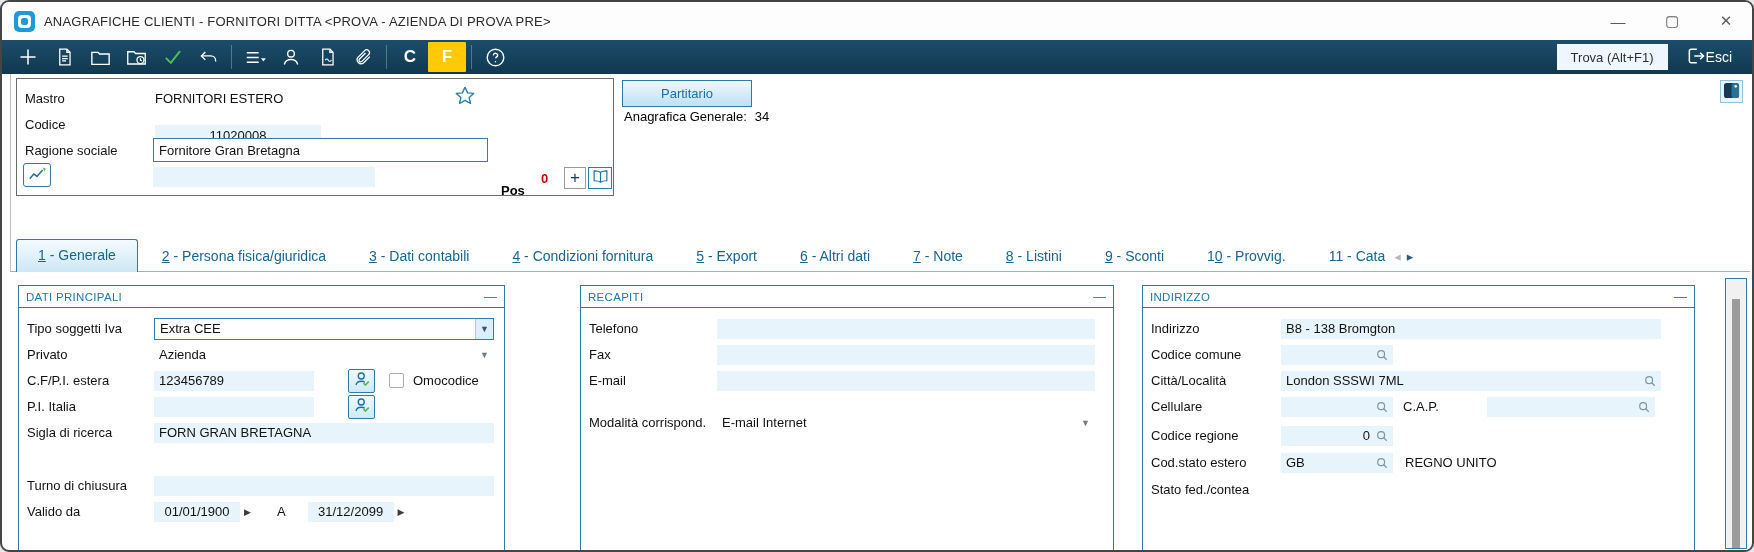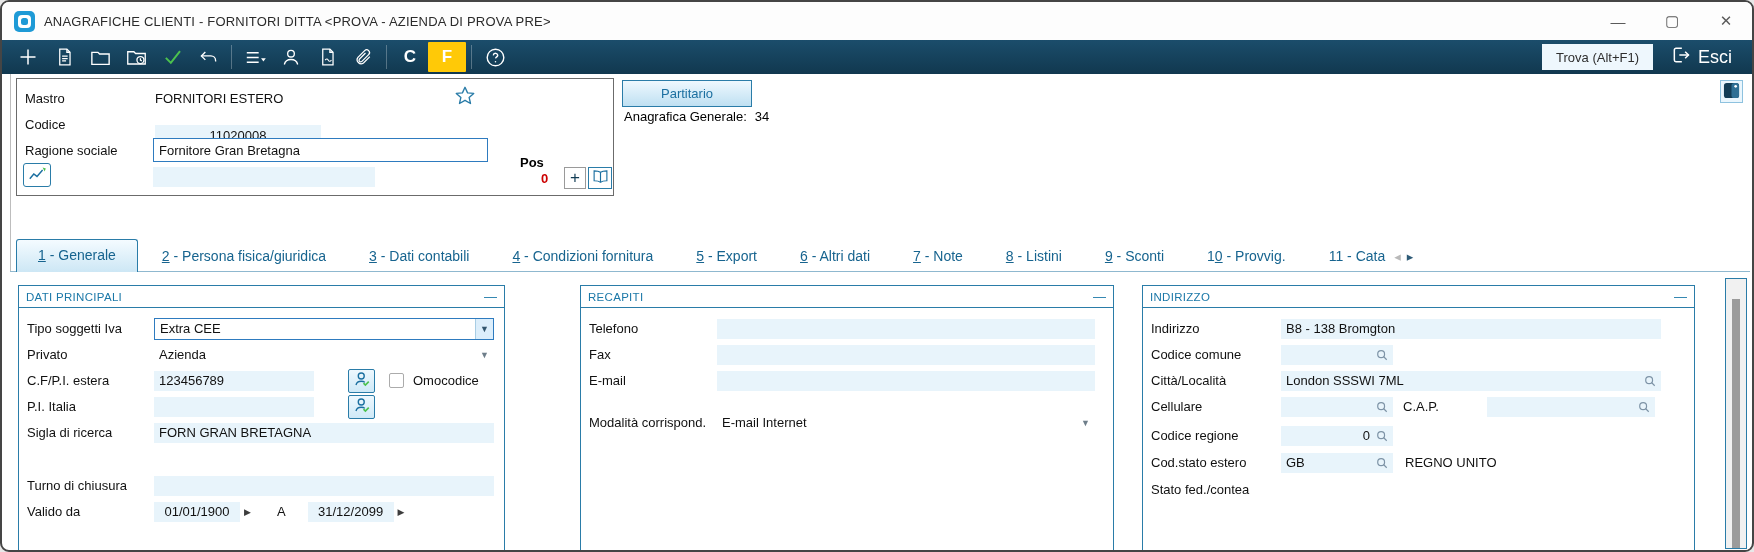--- a/index.html
+++ b/index.html
@@ -19,34 +19,34 @@
   .toolbar{position:absolute;left:0;top:38px;right:0;height:34px;
     background:linear-gradient(180deg,#1b4d6b 0%,#11384f 100%);
     display:flex;align-items:center;padding:0 8px;box-sizing:border-box;}
   .tbtn{width:36px;height:30px;display:flex;align-items:center;justify-content:center;flex:0 0 auto;}
   .tbtn svg{display:block;}
   .tsep{width:1px;height:24px;background:rgba(255,255,255,.28);margin:0 5px;flex:0 0 auto;}
   .tletter{color:#fff;font-weight:bold;font-size:17px;}
   .tbtn.f-active{background:#ffc907;border-radius:1px;width:38px;}
   .trova{margin-left:auto;background:#eef7fd;color:#2e2e2e;height:26px;display:flex;align-items:center;
     padding:0 14px;font-size:13px;}
-  .esci{display:flex;align-items:center;gap:7px;color:#fff;font-size:18px;margin:0 12px 0 18px;}
+  .esci{display:flex;align-items:center;color:#fff;font-size:14px;margin:0 12px 0 18px;}
   
   .form-edge{position:absolute;left:8px;top:72px;bottom:0;width:0;border-left:1px solid #bdbdbd;}
   .headerbox{position:absolute;left:14px;top:76px;width:598px;height:118px;border:1px solid #6b6b6b;background:#fff;box-sizing:border-box;}
   .hlbl{position:absolute;font-size:13px;color:#111;}
   .hval{position:absolute;font-size:13px;color:#111;}
   .hfield{position:absolute;background:#e8f4fb;display:flex;align-items:center;font-size:13px;box-sizing:border-box;}
   .codice-field{justify-content:center;}
   .rs-input{position:absolute;border:1px solid #2e7bbf;background:#fff;display:flex;align-items:center;
     padding:0 5px;font-size:13px;box-sizing:border-box;}
   .star{position:absolute;left:437px;top:6px;}
   .chartbtn{position:absolute;left:6px;top:84px;width:28px;height:24px;border:1px solid #2a7ca8;border-radius:3px;
     background:#fff;display:flex;align-items:center;justify-content:center;box-sizing:border-box;}
-  .pos-lbl{position:absolute;left:484px;top:76px;font-weight:bold;color:#000;margin-left:19px;}
+  .pos-lbl{position:absolute;left:484px;top:104px;font-weight:bold;color:#000;}
   .pos-val{position:absolute;left:524px;top:92px;font-weight:bold;color:#cc0000;}
   .plusbtn{position:absolute;left:547px;top:88px;width:22px;height:22px;border:1px solid #9a9a9a;background:#fff;
     display:flex;align-items:center;justify-content:center;font-size:17px;color:#123c55;box-sizing:border-box;}
   .bookbtn{position:absolute;left:571px;top:88px;width:24px;height:22px;border:1px solid #2a7ca8;background:#fff;
     display:flex;align-items:center;justify-content:center;box-sizing:border-box;}
   .partitario{position:absolute;left:620px;top:78px;width:130px;height:27px;border:1px solid #2a7ca8;
     background:linear-gradient(180deg,#eef8fe 0%,#bfe0f2 100%);color:#1b6fa0;font-size:13px;
     display:flex;align-items:center;justify-content:center;box-sizing:border-box;}
   .anagen{position:absolute;left:622px;top:107px;display:flex;gap:8px;font-size:13px;color:#000;}
   .paneltoggle{position:absolute;right:9px;top:78px;width:23px;height:23px;border:1px solid #8ec2df;

